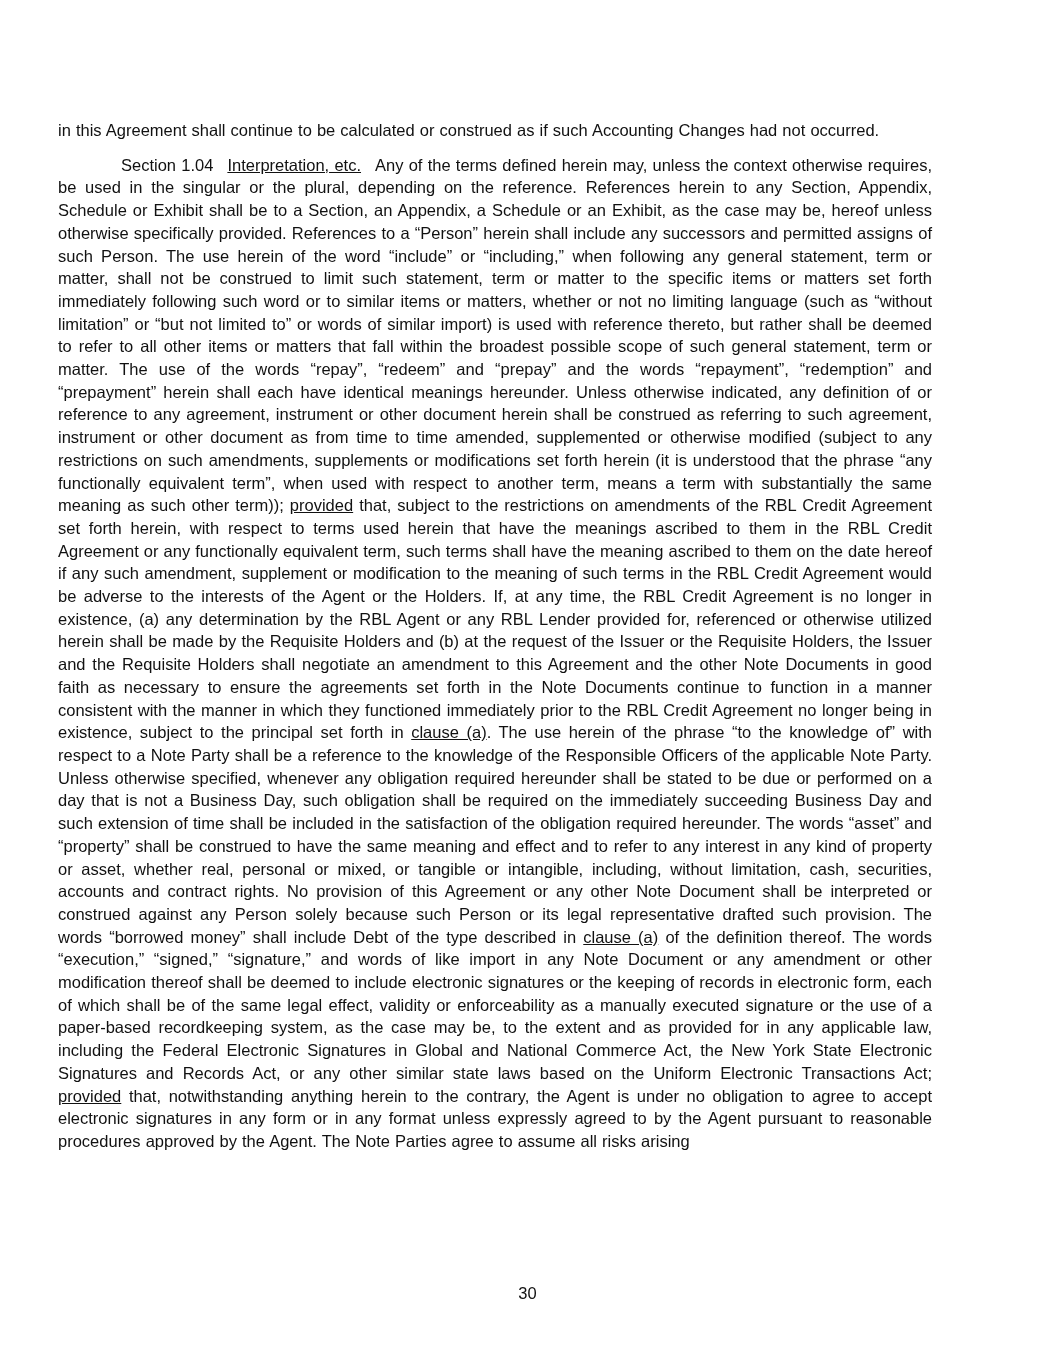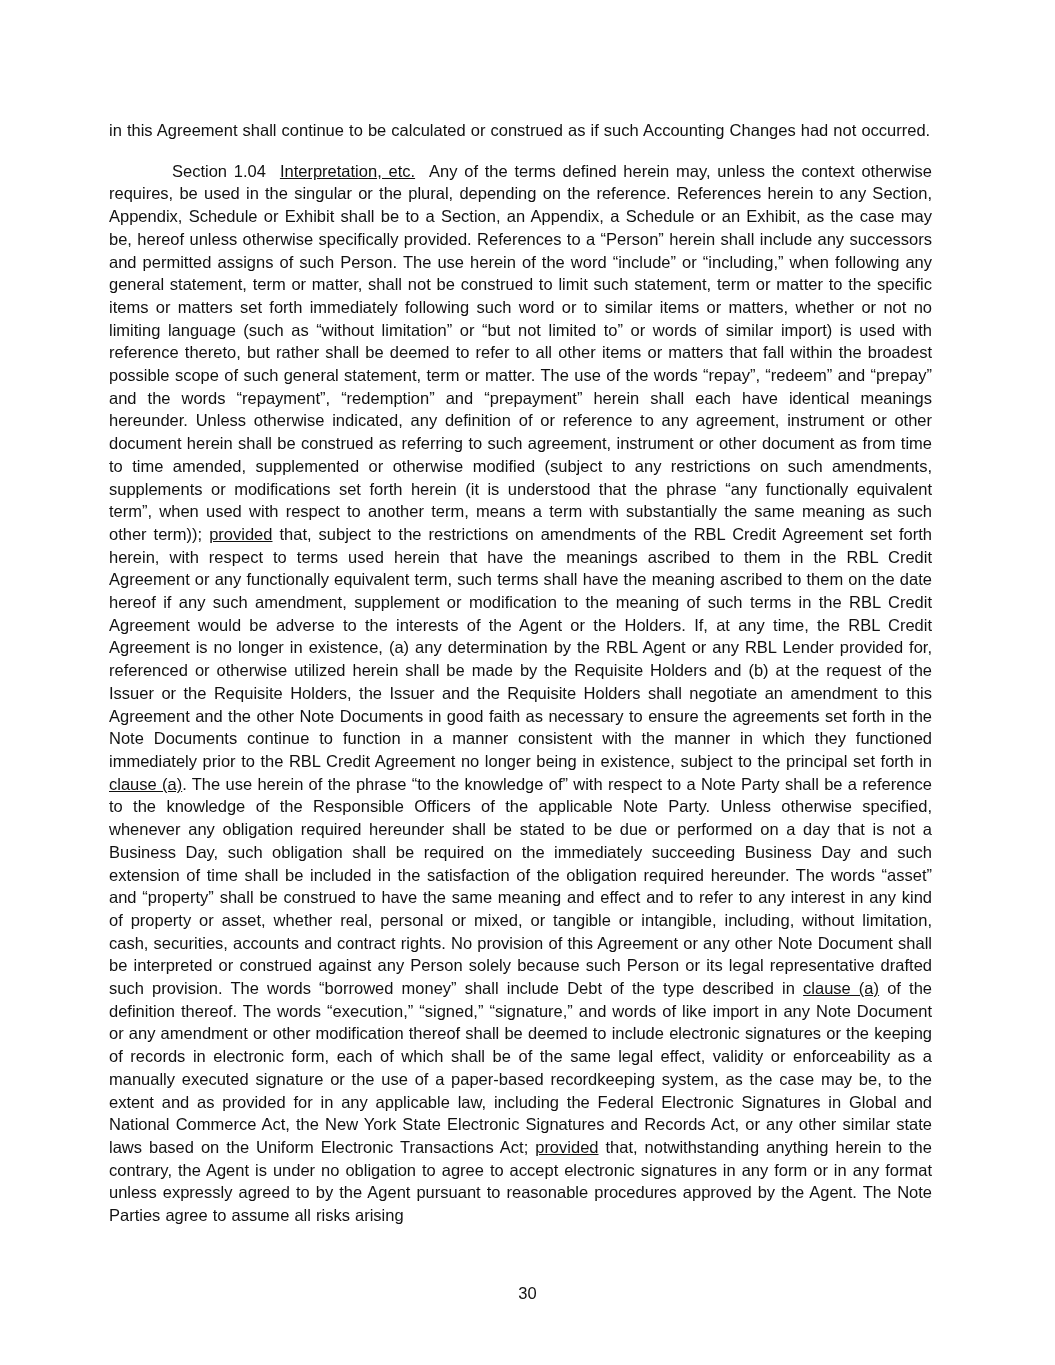--- a/index.html
+++ b/index.html
@@ -7,34 +7,34 @@
     padding: 0;
     background: #ffffff;
   }
   .page {
     position: relative;
     width: 1055px;
     height: 1365px;
     margin: 0 auto;
     background: #ffffff;
     box-sizing: border-box;
-    padding: 119px 123px 0 109px;
+    padding: 119px 123px 0 58px;
     font-family: "Liberation Sans", sans-serif;
     color: #111111;
     overflow: hidden;
   }
   .para {
     font-size: 16.5px;
     line-height: 22.7px;
     text-align: justify;
     margin: 0;
     word-spacing: 0.5px;
   }
   .para + .para {
-    margin-top: 18px;
+    margin-top: 12px;
   }
   .section-para {
     text-indent: 63px;
   }
   .underline {
     text-decoration: underline;
   }
   .gap {
     display: inline-block;
     width: 14px;

